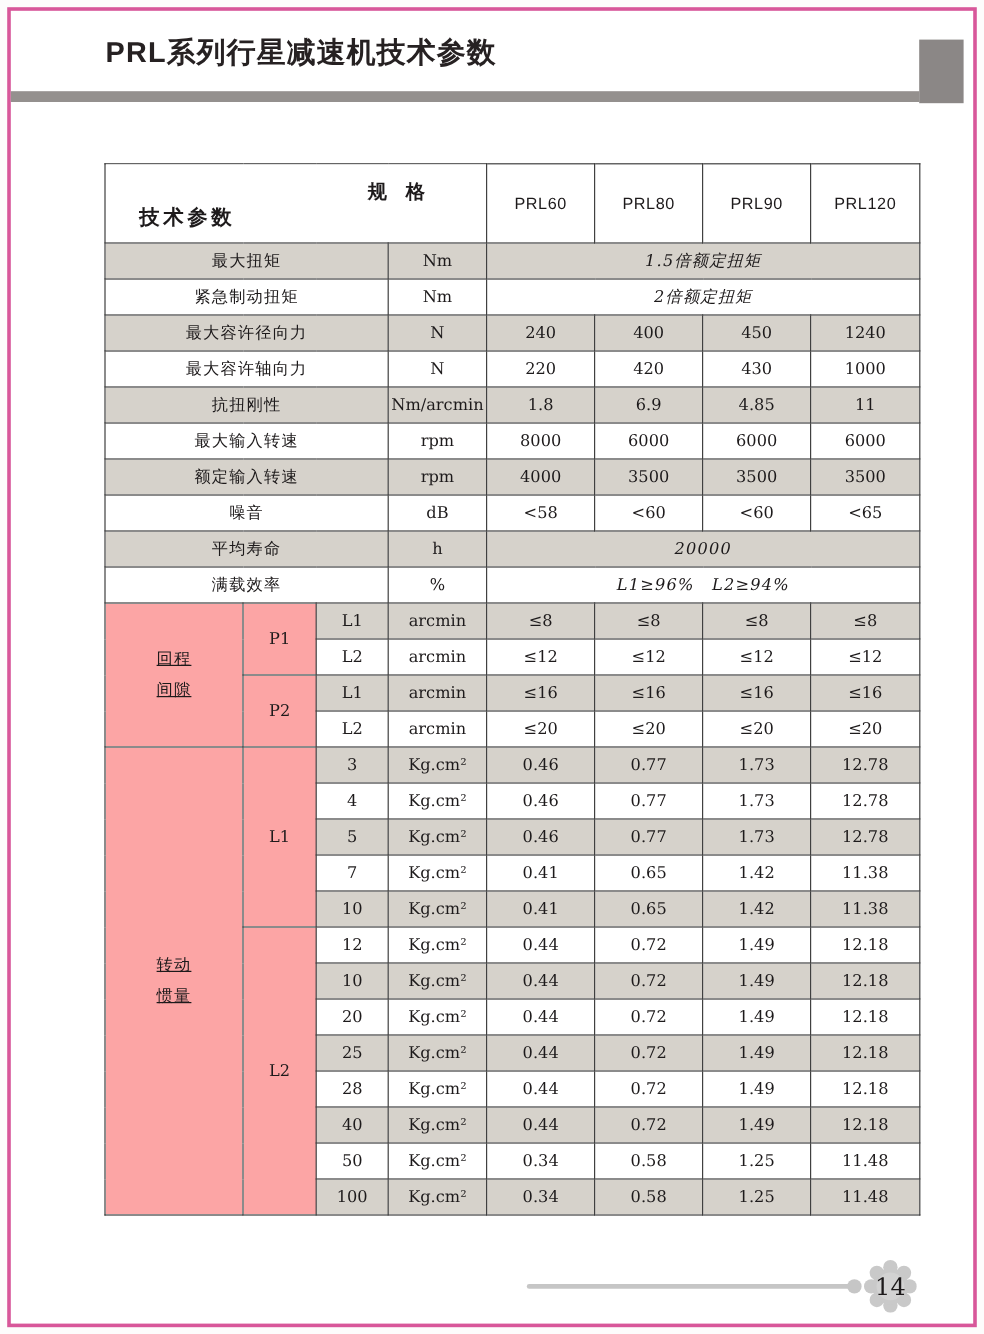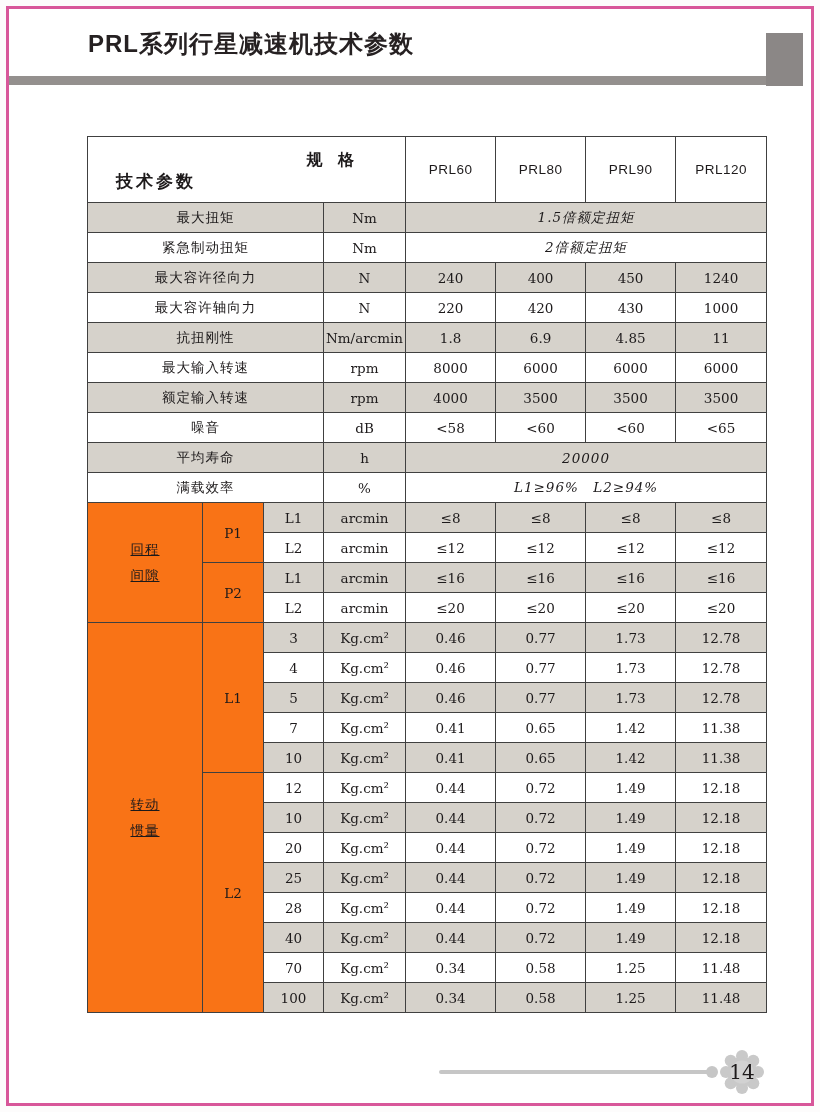--- a/index.html
+++ b/index.html
@@ -31,21 +31,21 @@
   }
   table.spec td{
     border:1px solid #404040;
     text-align:center;vertical-align:middle;
     padding:0 2px;font-size:13.5px;background:#ffffff;
     overflow:hidden;
   }
   tr.r{height:30px;}
   tr.header-row{height:66px;}
   tr.shaded td{background:#d6d2cb;}
-  table.spec td.white-cell{background:#f97316;}
+  table.spec td.white-cell{background:#fca5a5;}
   td.corner-cell{
     position:relative;padding:0;
     background-image:linear-gradient(to bottom right,
       transparent calc(50% - 0.7px), #4a4a4a calc(50% - 0.7px),
       #4a4a4a calc(50% + 0.7px), transparent calc(50% + 0.7px));
   }
   .corner-top{
     position:absolute;top:13px;right:46px;
     font-weight:bold;font-size:16px;letter-spacing:5px;color:#1d1a1b;
   }
@@ -307,21 +307,21 @@
       </tr>
       <tr class="r shaded">
         <td class="ratio-cell">40</td>
         <td class="unit-cell">Kg.cm²</td>
         <td class="value-cell">0.44</td>
         <td class="value-cell">0.72</td>
         <td class="value-cell">1.49</td>
         <td class="value-cell">12.18</td>
       </tr>
       <tr class="r">
-        <td class="ratio-cell">70</td>
+        <td class="ratio-cell">50</td>
         <td class="unit-cell">Kg.cm²</td>
         <td class="value-cell">0.34</td>
         <td class="value-cell">0.58</td>
         <td class="value-cell">1.25</td>
         <td class="value-cell">11.48</td>
       </tr>
       <tr class="r shaded">
         <td class="ratio-cell">100</td>
         <td class="unit-cell">Kg.cm²</td>
         <td class="value-cell">0.34</td>

